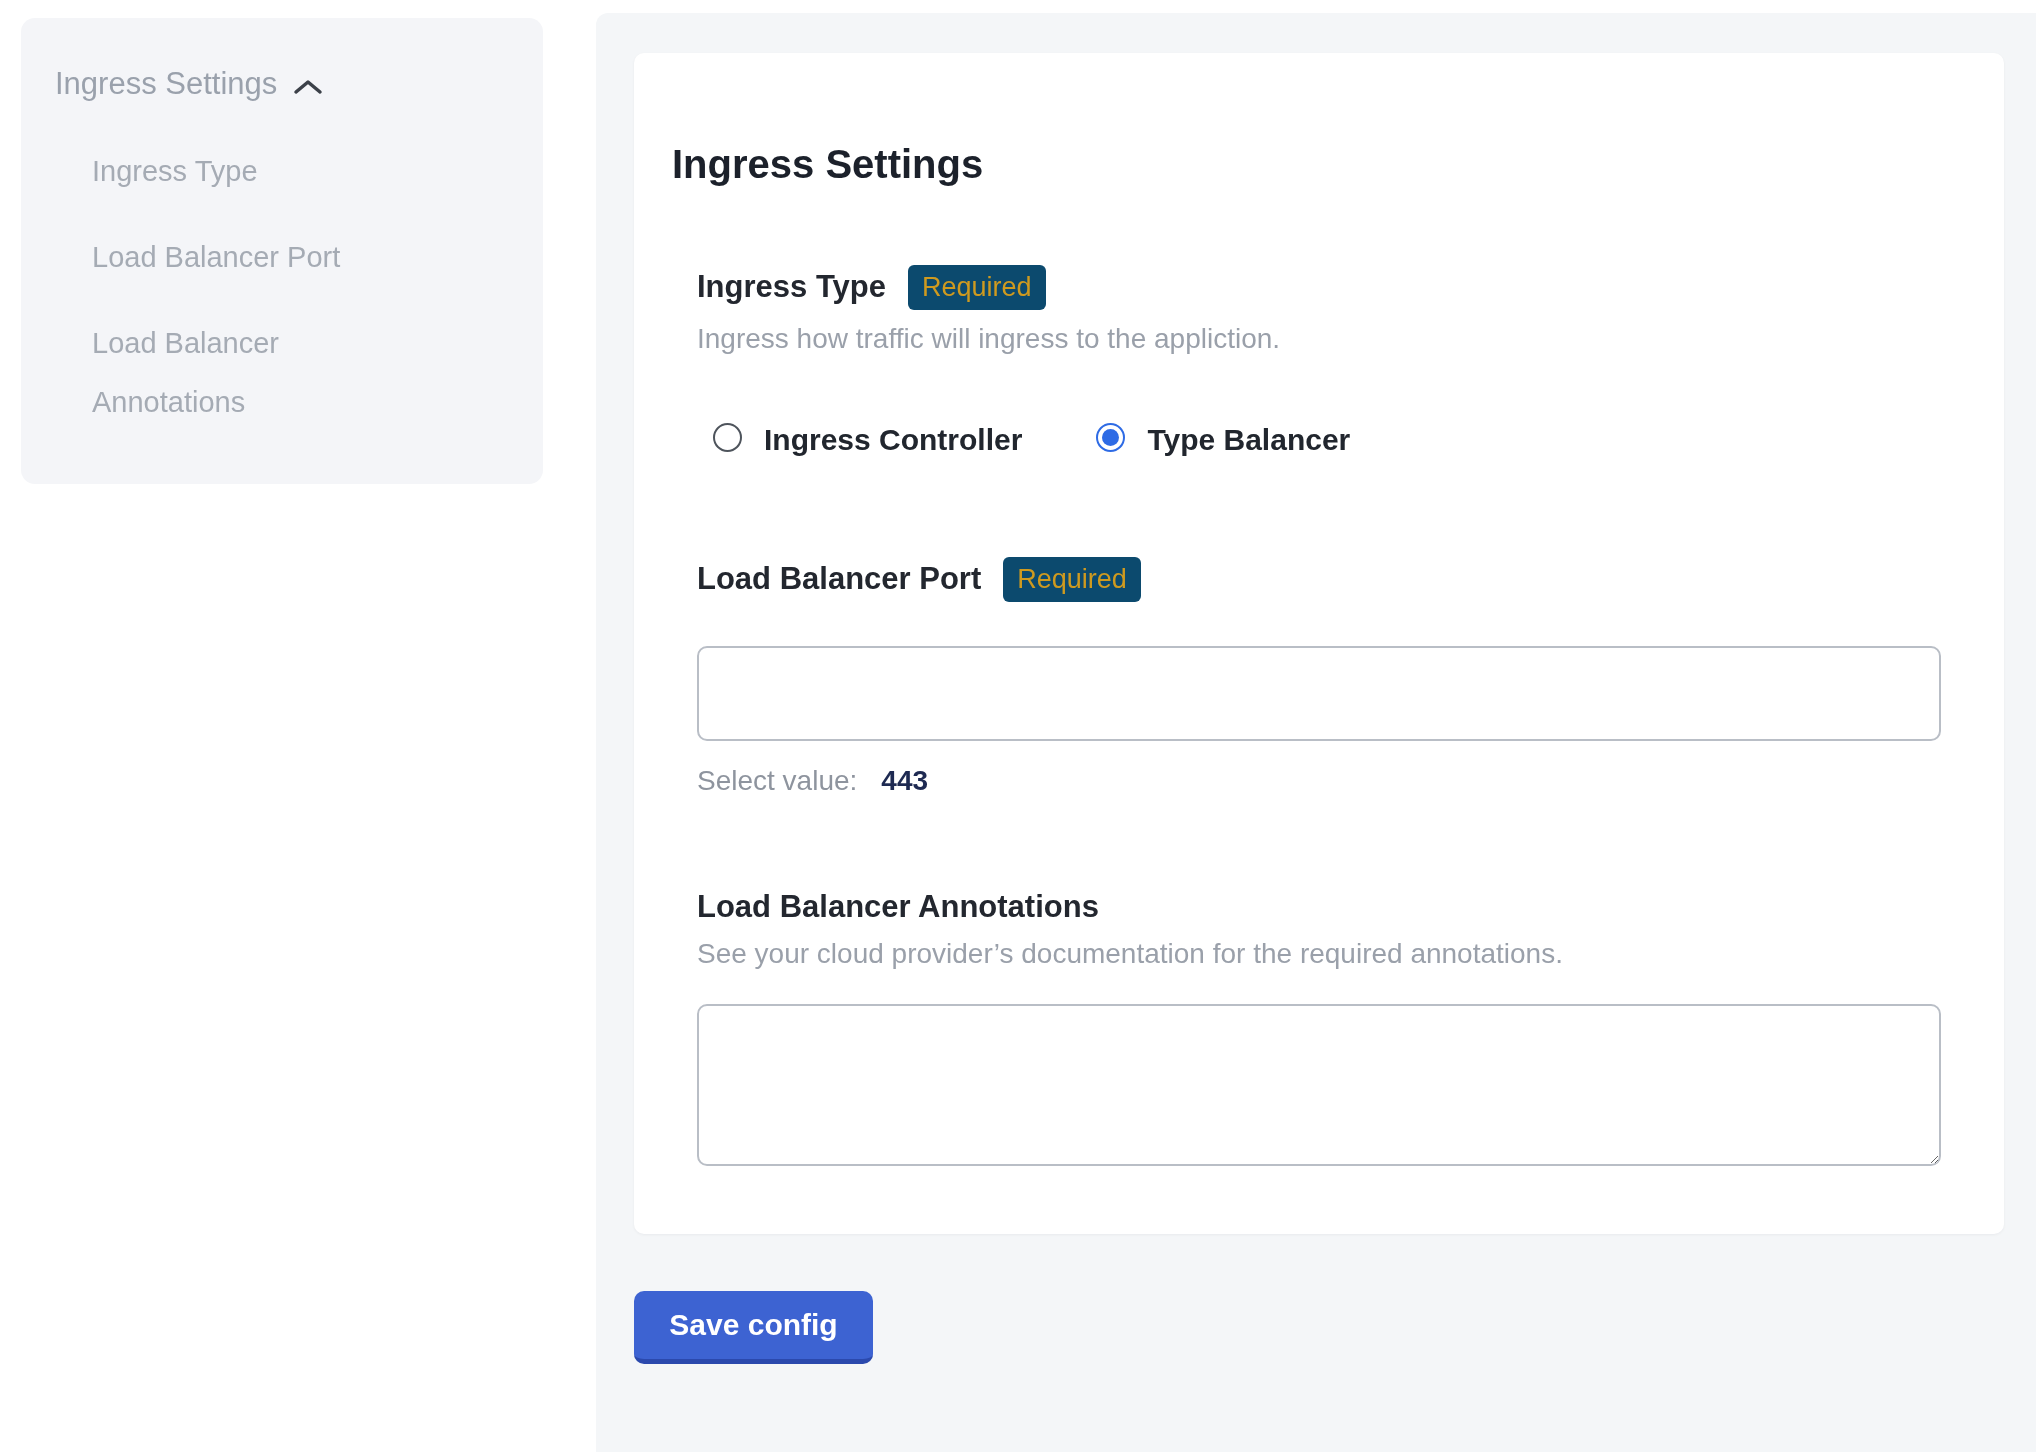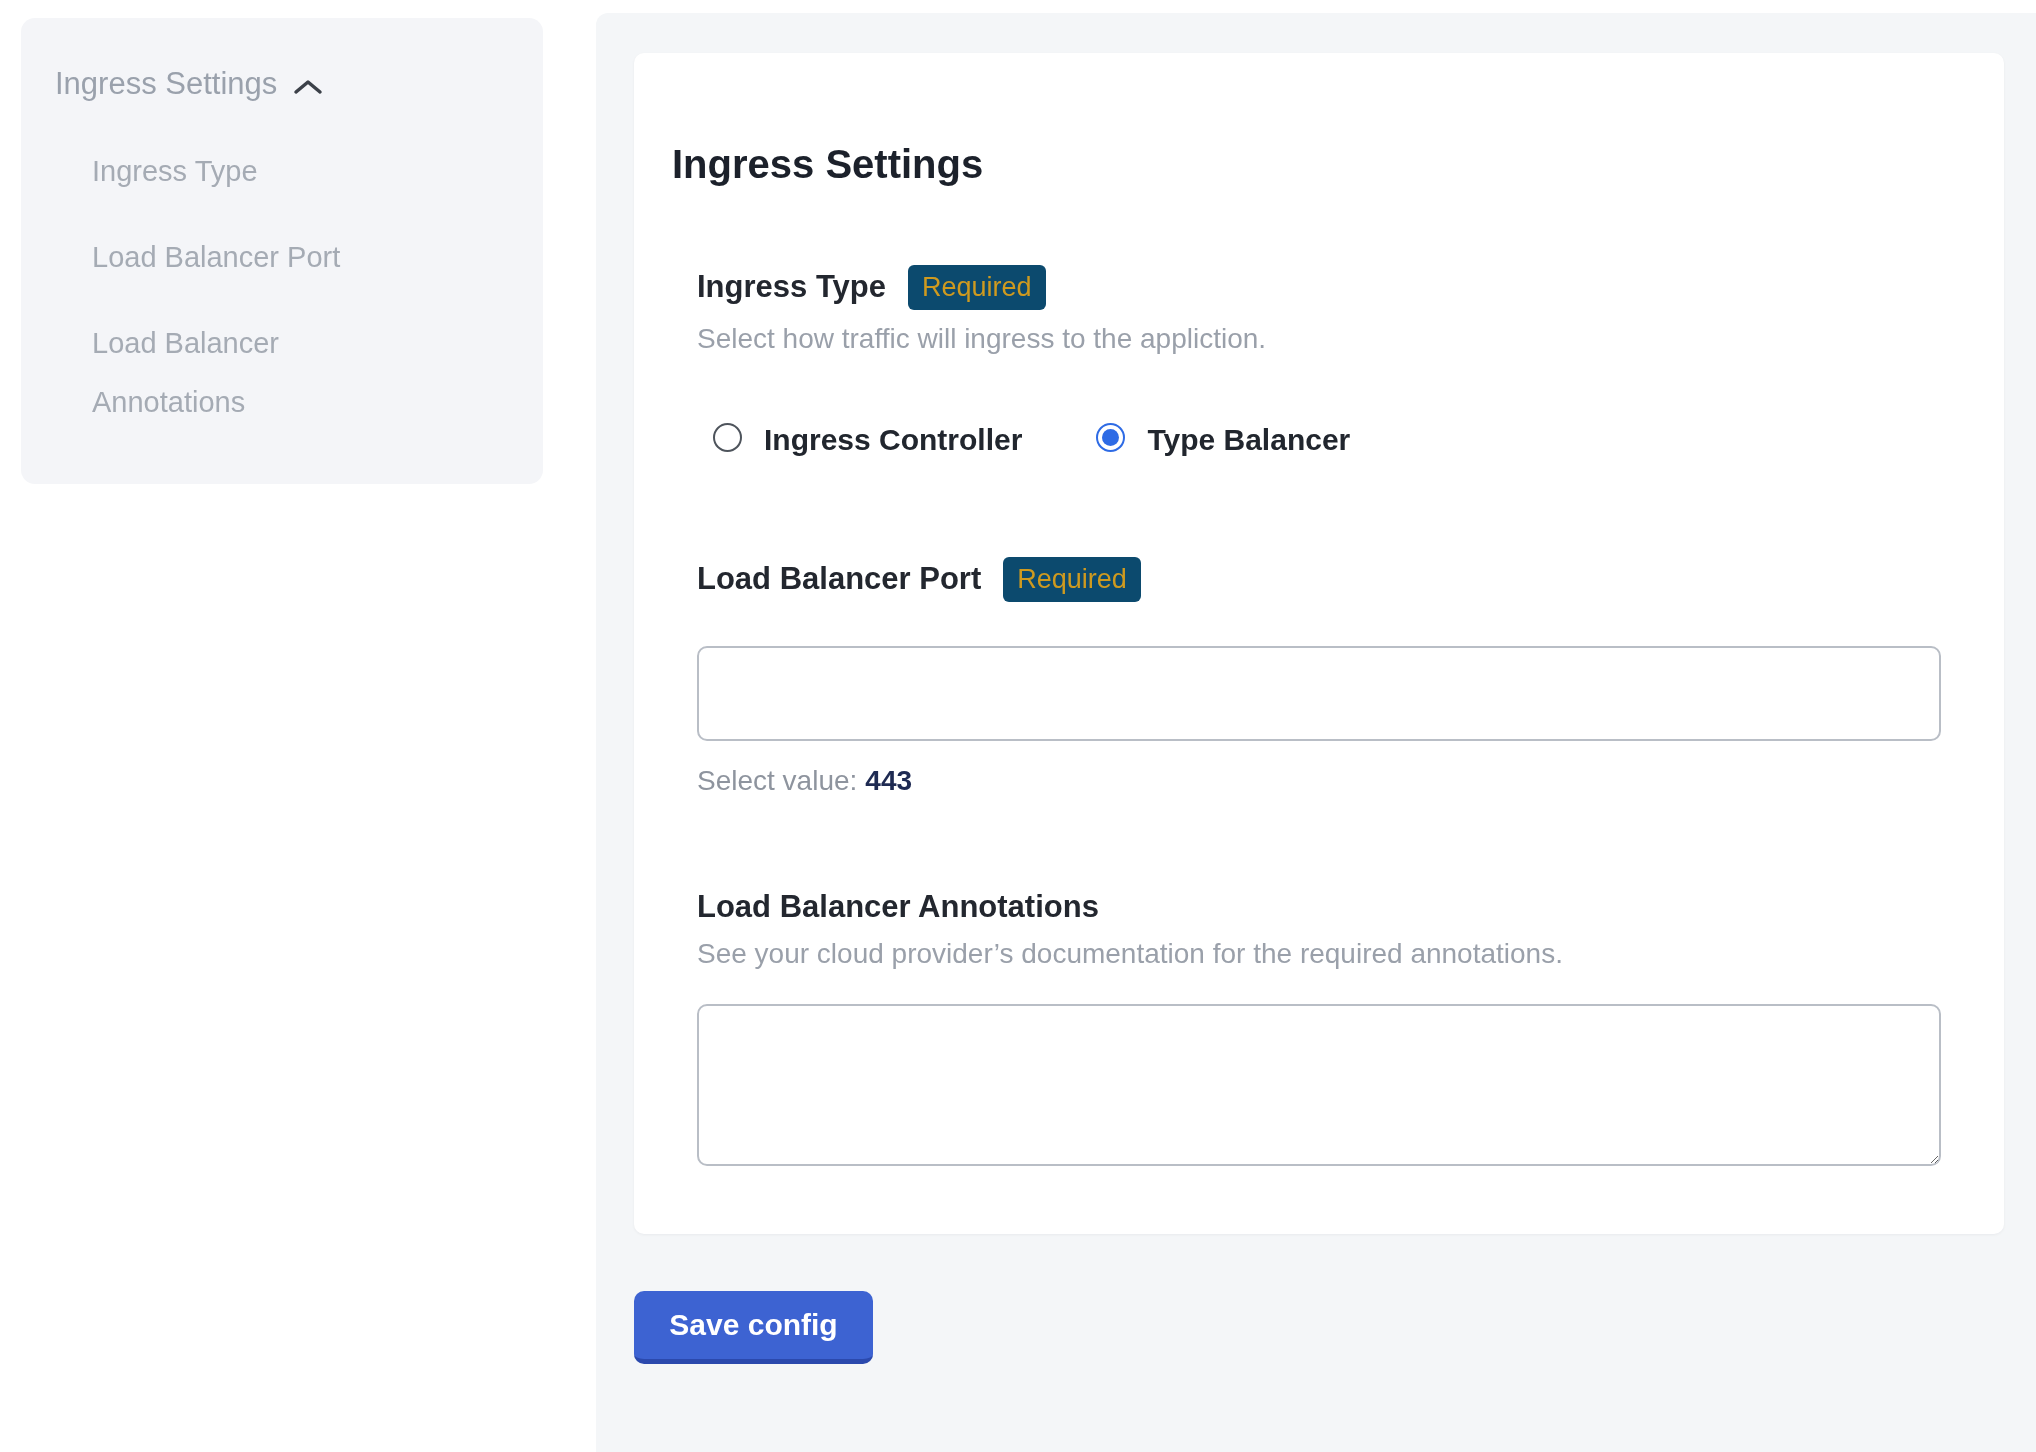--- a/index.html
+++ b/index.html
@@ -78,21 +78,21 @@
   .radio-label { font-size: 30px; font-weight: 600; color: #21262e; }
 
   .section-port { margin-top: 100px; }
   .text-input {
     display: block; margin-top: 44px; width: 1244px; height: 95px;
     border: 2px solid #b9bec6; border-radius: 10px; background: #fff;
     font-size: 30px; padding: 0 24px; color: #22262e; outline: none;
     font-family: "Liberation Sans", sans-serif;
   }
   .default-line { margin-top: 24px; font-size: 28px; color: #8e949e; }
-  .default-value { color: #1e2a52; font-weight: 600; margin-left: 8px; }
+  .default-value { color: #1e2a52; font-weight: 600; margin-left: 24px; }
 
   .section-annotations { margin-top: 92px; }
   .textarea {
     display: block; margin-top: 34px; width: 1244px; height: 162px;
     border: 2px solid #b9bec6; border-radius: 10px; background: #fff;
     font-size: 30px; padding: 16px 24px; color: #22262e; outline: none;
     resize: both; font-family: "Liberation Sans", sans-serif;
   }
 
   .save-btn {
@@ -133,21 +133,21 @@
 
       <h1 class="card-title">Ingress Settings</h1>
 
       <div class="sections">
 
         <div class="section-first">
           <div class="section-label-row">
             <span class="section-label">Ingress Type</span>
             <span class="badge">Required</span>
           </div>
-          <div class="section-desc">Select how traffic will ingress to the appliction.</div>
+          <div class="section-desc">Ingress how traffic will ingress to the appliction.</div>
 
           <div class="radio-row">
             <div class="radio-option">
               <span class="radio"></span>
               <span class="radio-label">Ingress Controller</span>
             </div>
             <div class="radio-option">
               <span class="radio selected"></span>
               <span class="radio-label">Type Balancer</span>
             </div>

